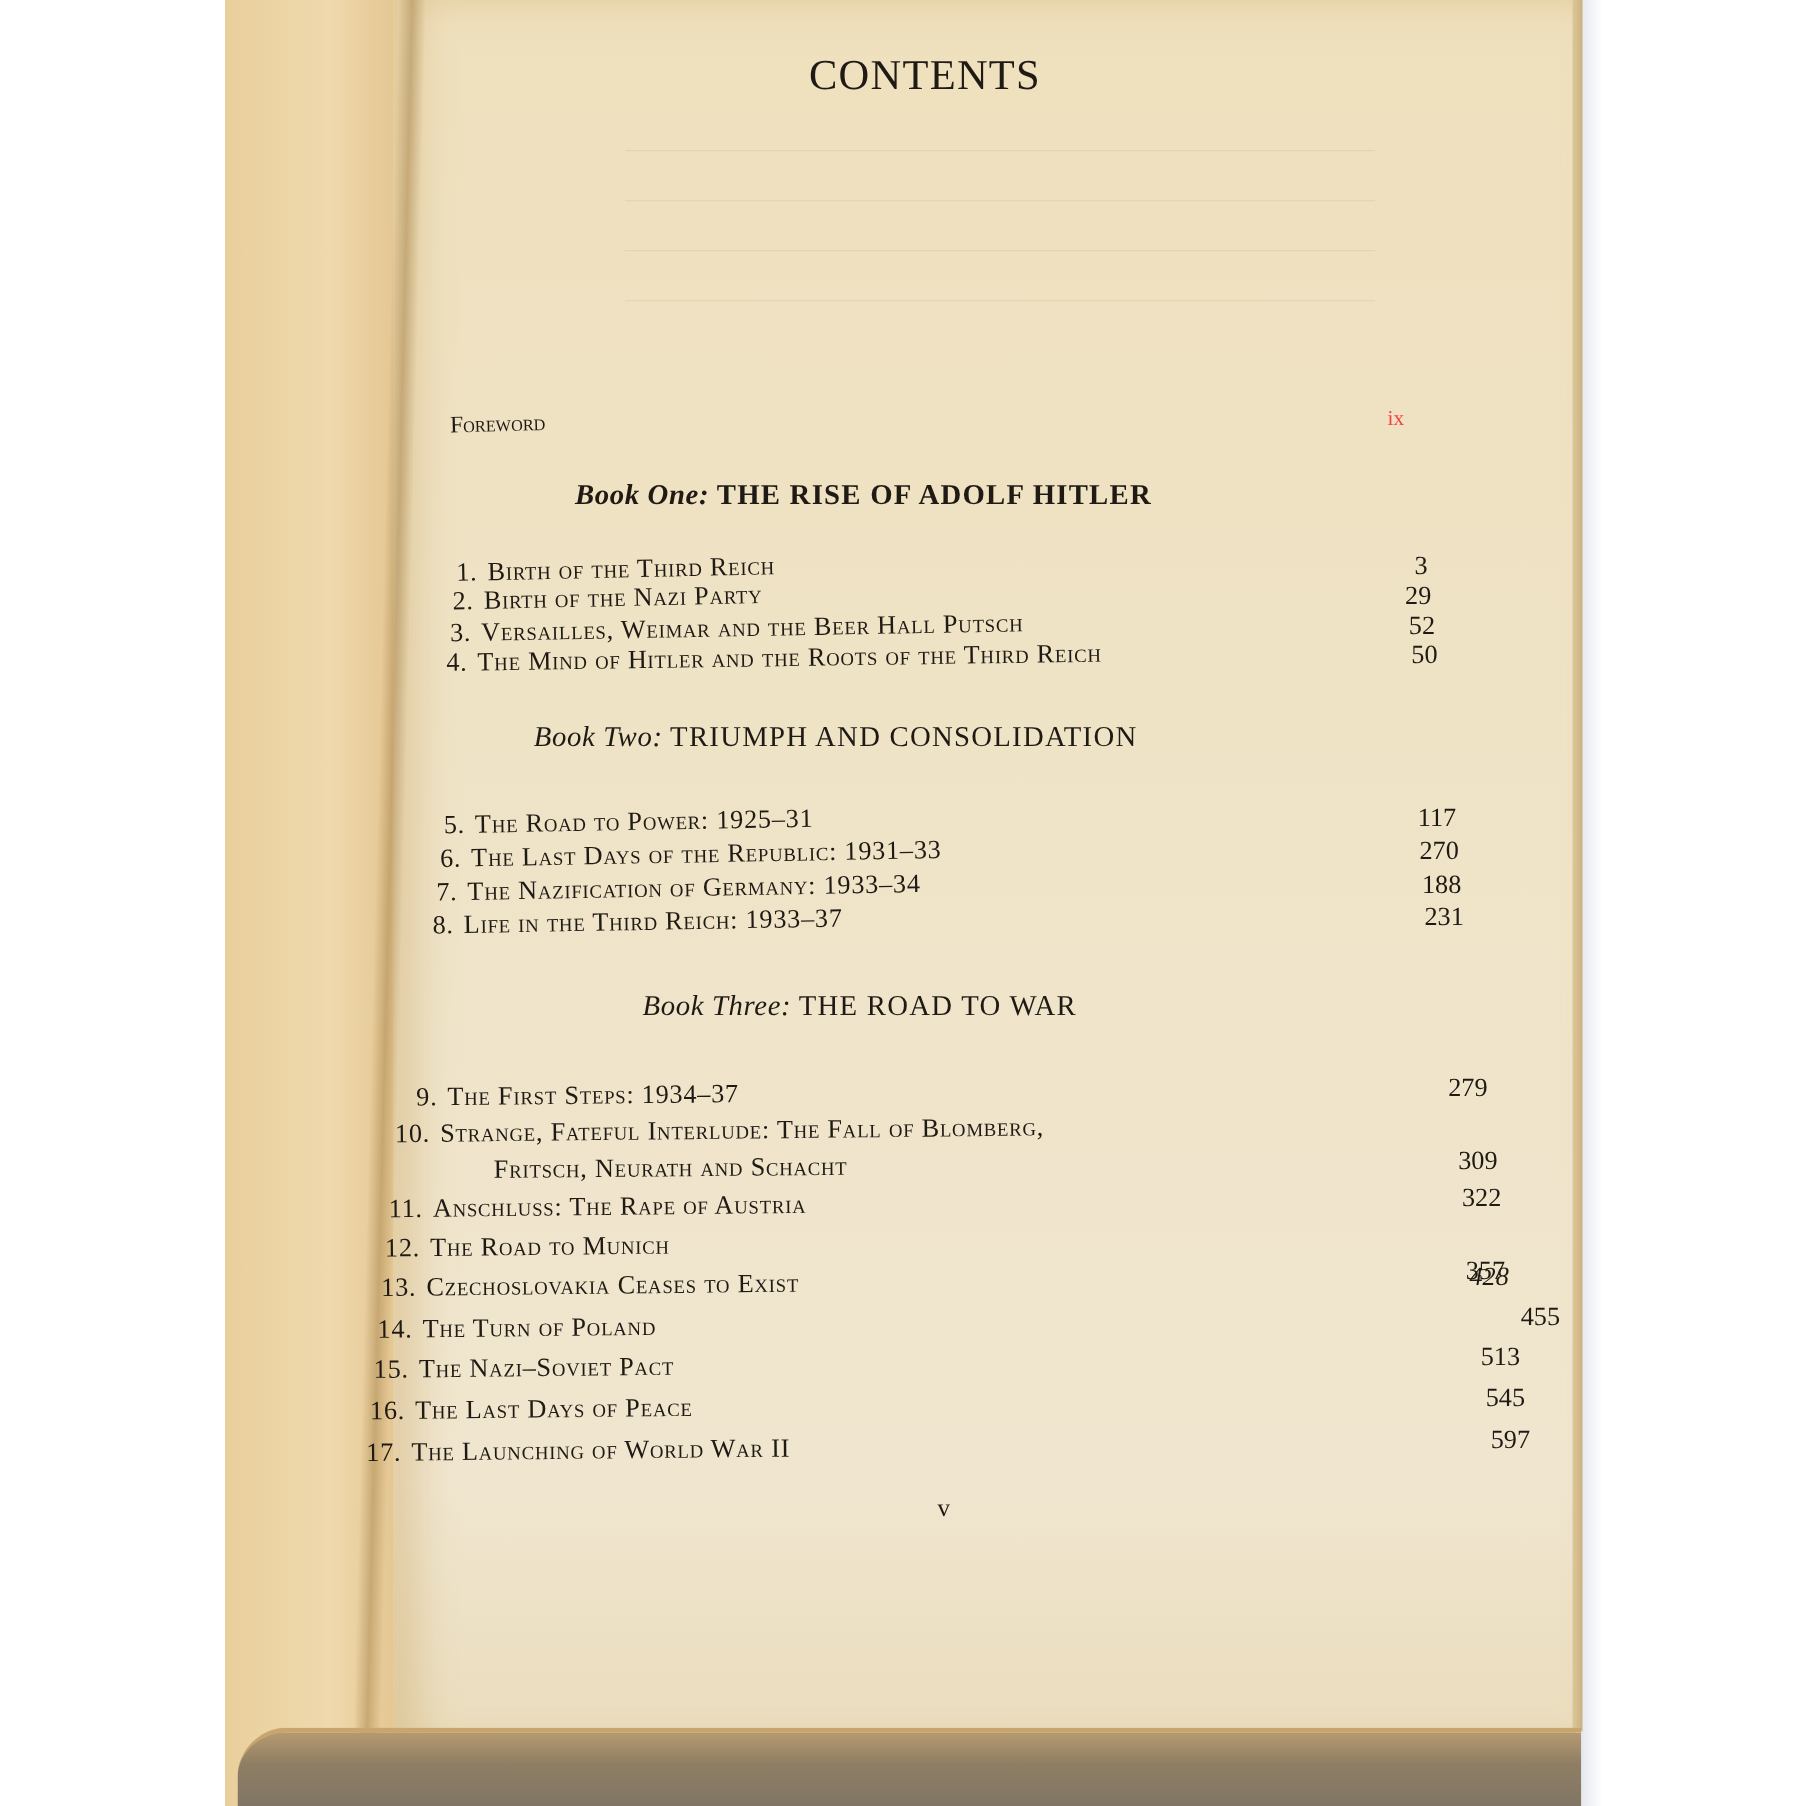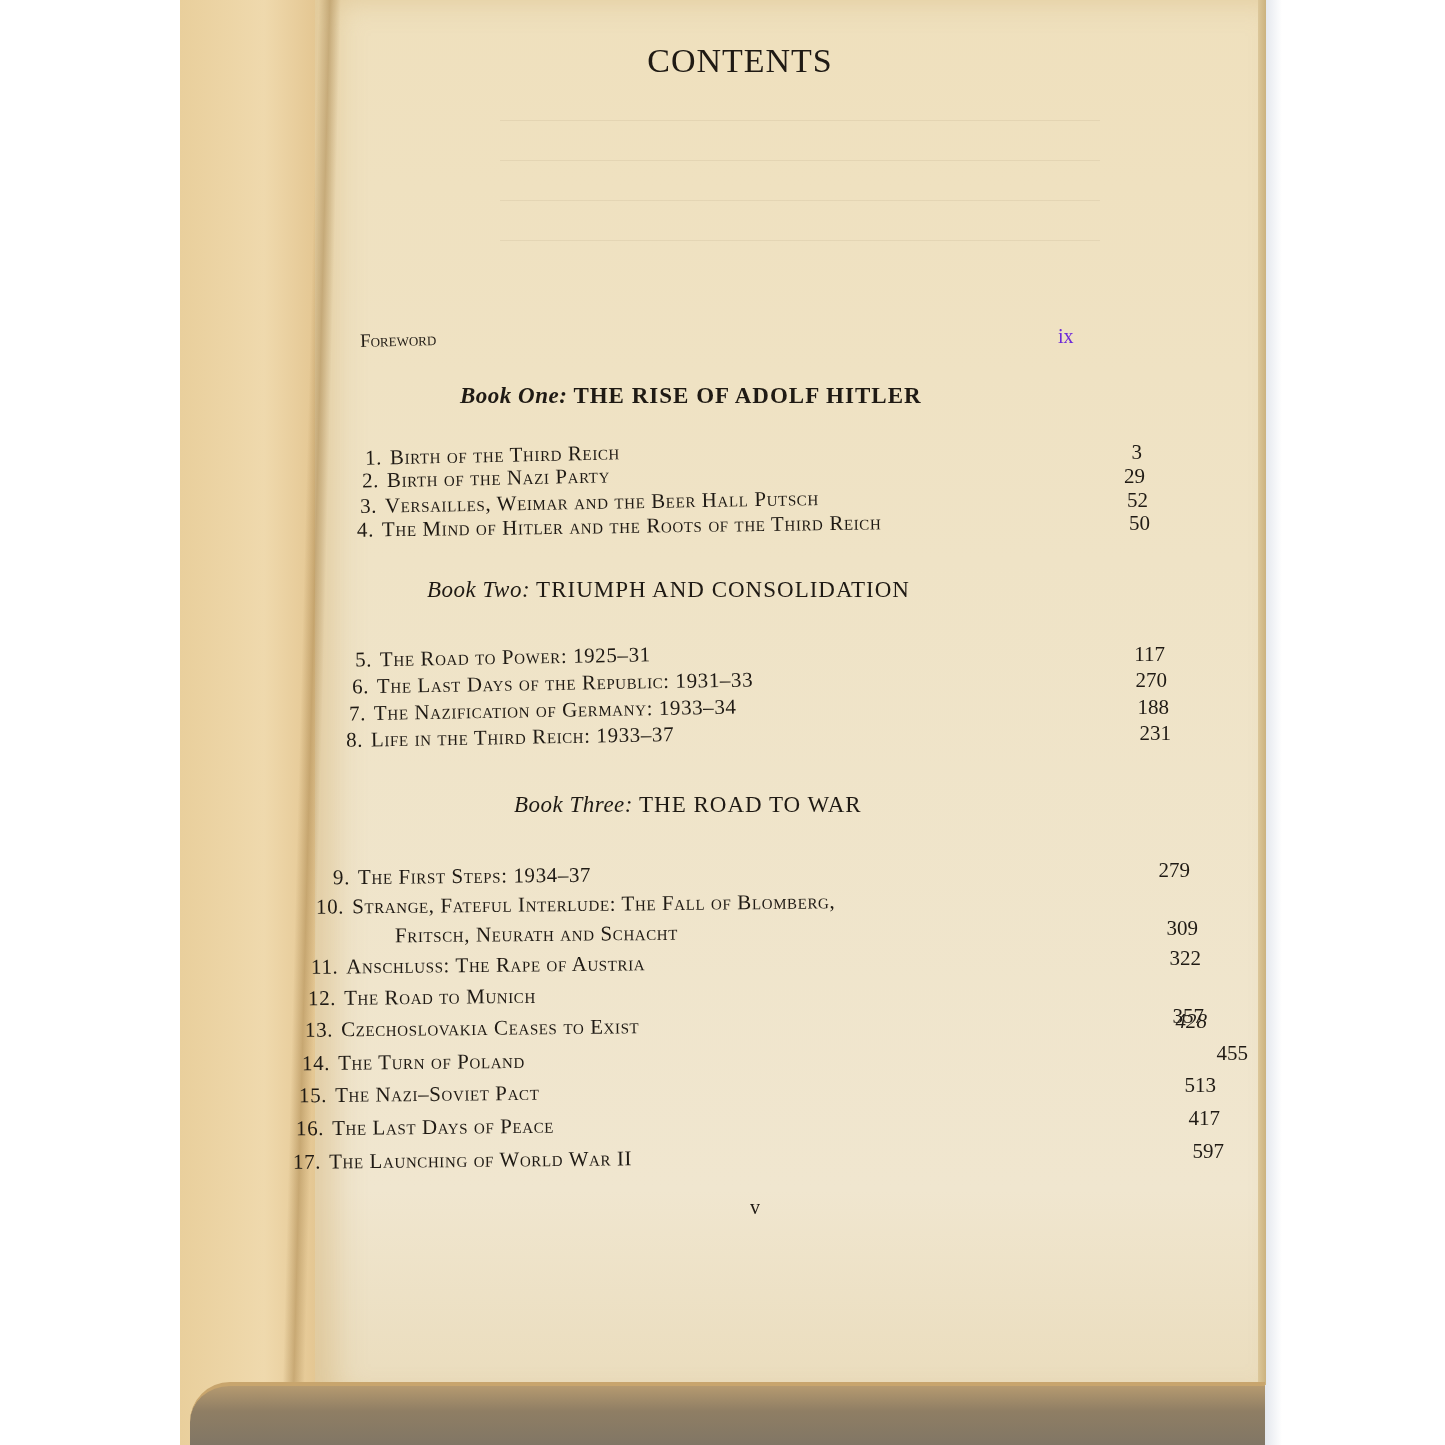--- a/index.html
+++ b/index.html
@@ -7,21 +7,21 @@
   .left-page{position:absolute;left:180px;top:0;width:140px;height:1445px;background:linear-gradient(90deg,#e9cf9c 0%,#efd9ad 60%,#e3c590 100%);}
   .gutter{position:absolute;left:300px;top:0;width:22px;height:1445px;background:linear-gradient(90deg,rgba(150,110,50,0.0),rgba(140,100,40,0.35),rgba(150,110,50,0.0));transform:skewX(-1.5deg);}
   .page{position:absolute;left:315px;top:0;width:946px;height:1400px;background:linear-gradient(180deg,#efe0bd 0%,#efe3c6 40%,#f0e6cf 85%,#eadcbc 100%);box-shadow:inset 20px 0 30px rgba(200,160,90,0.35);}
   .edge-bottom{position:absolute;left:190px;top:1382px;width:1075px;height:63px;background:linear-gradient(180deg,#b59a70 0%,#8f7e64 40%,#7f7565 100%);border-top:4px solid #c8a56d;border-radius:40px 0 0 0;}
   .right-edge{position:absolute;left:1258px;top:0;width:8px;height:1385px;background:linear-gradient(90deg,#dcc79a,#cbb27f);}
   .bg-right{position:absolute;left:1262px;top:0;width:183px;height:1445px;background:#ffffff;}
   .bg-right-shadow{position:absolute;left:1262px;top:0;width:20px;height:1445px;background:linear-gradient(90deg,#dfe3ea,#ffffff);}
 
   .title{position:absolute;left:0;width:1480px;top:42px;text-align:center;font-size:34px;letter-spacing:1px;color:#1f1a14;}
   .foreword{position:absolute;left:360px;top:330px;font-size:19px;color:#1f1a14;font-variant:small-caps;transform:rotate(-1.5deg);transform-origin:left center;}
-  .foreword-page{position:absolute;left:1058px;top:325px;font-size:20px;color:#6d28d9;}
+  .foreword-page{position:absolute;left:1110px;top:325px;font-size:17px;color:#ef4444;}
 
   .book-heading{position:absolute;font-size:23px;color:#1f1a14;letter-spacing:0.5px;white-space:nowrap;}
   .book-heading .label{font-style:italic;}
   .book-heading .name{letter-spacing:1px;margin-left:6px;}
 
   .entry{position:absolute;white-space:nowrap;color:#1f1a14;font-size:21px;font-variant:small-caps;letter-spacing:0.6px;}
   .entry .num{display:inline-block;font-variant:normal;margin-right:8px;}
   .pg{position:absolute;color:#1f1a14;font-size:21px;text-align:right;width:70px;}
   .folio{position:absolute;left:750px;top:1196px;font-size:20px;color:#1f1a14;}
   .hr-faint{position:absolute;left:500px;width:600px;height:1px;background:rgba(150,130,100,0.12);}
@@ -83,17 +83,17 @@
 <div class="pg" style="left:1131px;top:946px;">322</div>
 <div class="entry" style="left:308px;top:985px;transform:rotate(-0.6deg);"><span class="num">12.</span><span>The Road to Munich</span></div>
 <div class="pg" style="left:1134px;top:978px;margin-top:26px;">357</div>
 <div class="entry" style="left:305px;top:1016px;transform:rotate(-0.6deg);"><span class="num">13.</span><span>Czechoslovakia Ceases to Exist</span></div>
 <div class="pg" style="left:1137px;top:1009px;font-style:italic;">428</div>
 <div class="entry" style="left:302px;top:1050px;transform:rotate(-0.6deg);"><span class="num">14.</span><span>The Turn of Poland</span></div>
 <div class="pg" style="left:1178px;top:1041px;">455</div>
 <div class="entry" style="left:299px;top:1082px;transform:rotate(-0.6deg);"><span class="num">15.</span><span>The Nazi–Soviet Pact</span></div>
 <div class="pg" style="left:1146px;top:1073px;">513</div>
 <div class="entry" style="left:296px;top:1115px;transform:rotate(-0.6deg);"><span class="num">16.</span><span>The Last Days of Peace</span></div>
-<div class="pg" style="left:1150px;top:1106px;">417</div>
+<div class="pg" style="left:1150px;top:1106px;">545</div>
 <div class="entry" style="left:293px;top:1148px;transform:rotate(-0.6deg);"><span class="num">17.</span><span>The Launching of World War II</span></div>
 <div class="pg" style="left:1154px;top:1139px;">597</div>
 
 <div class="folio">v</div>
 
 </body></html>

